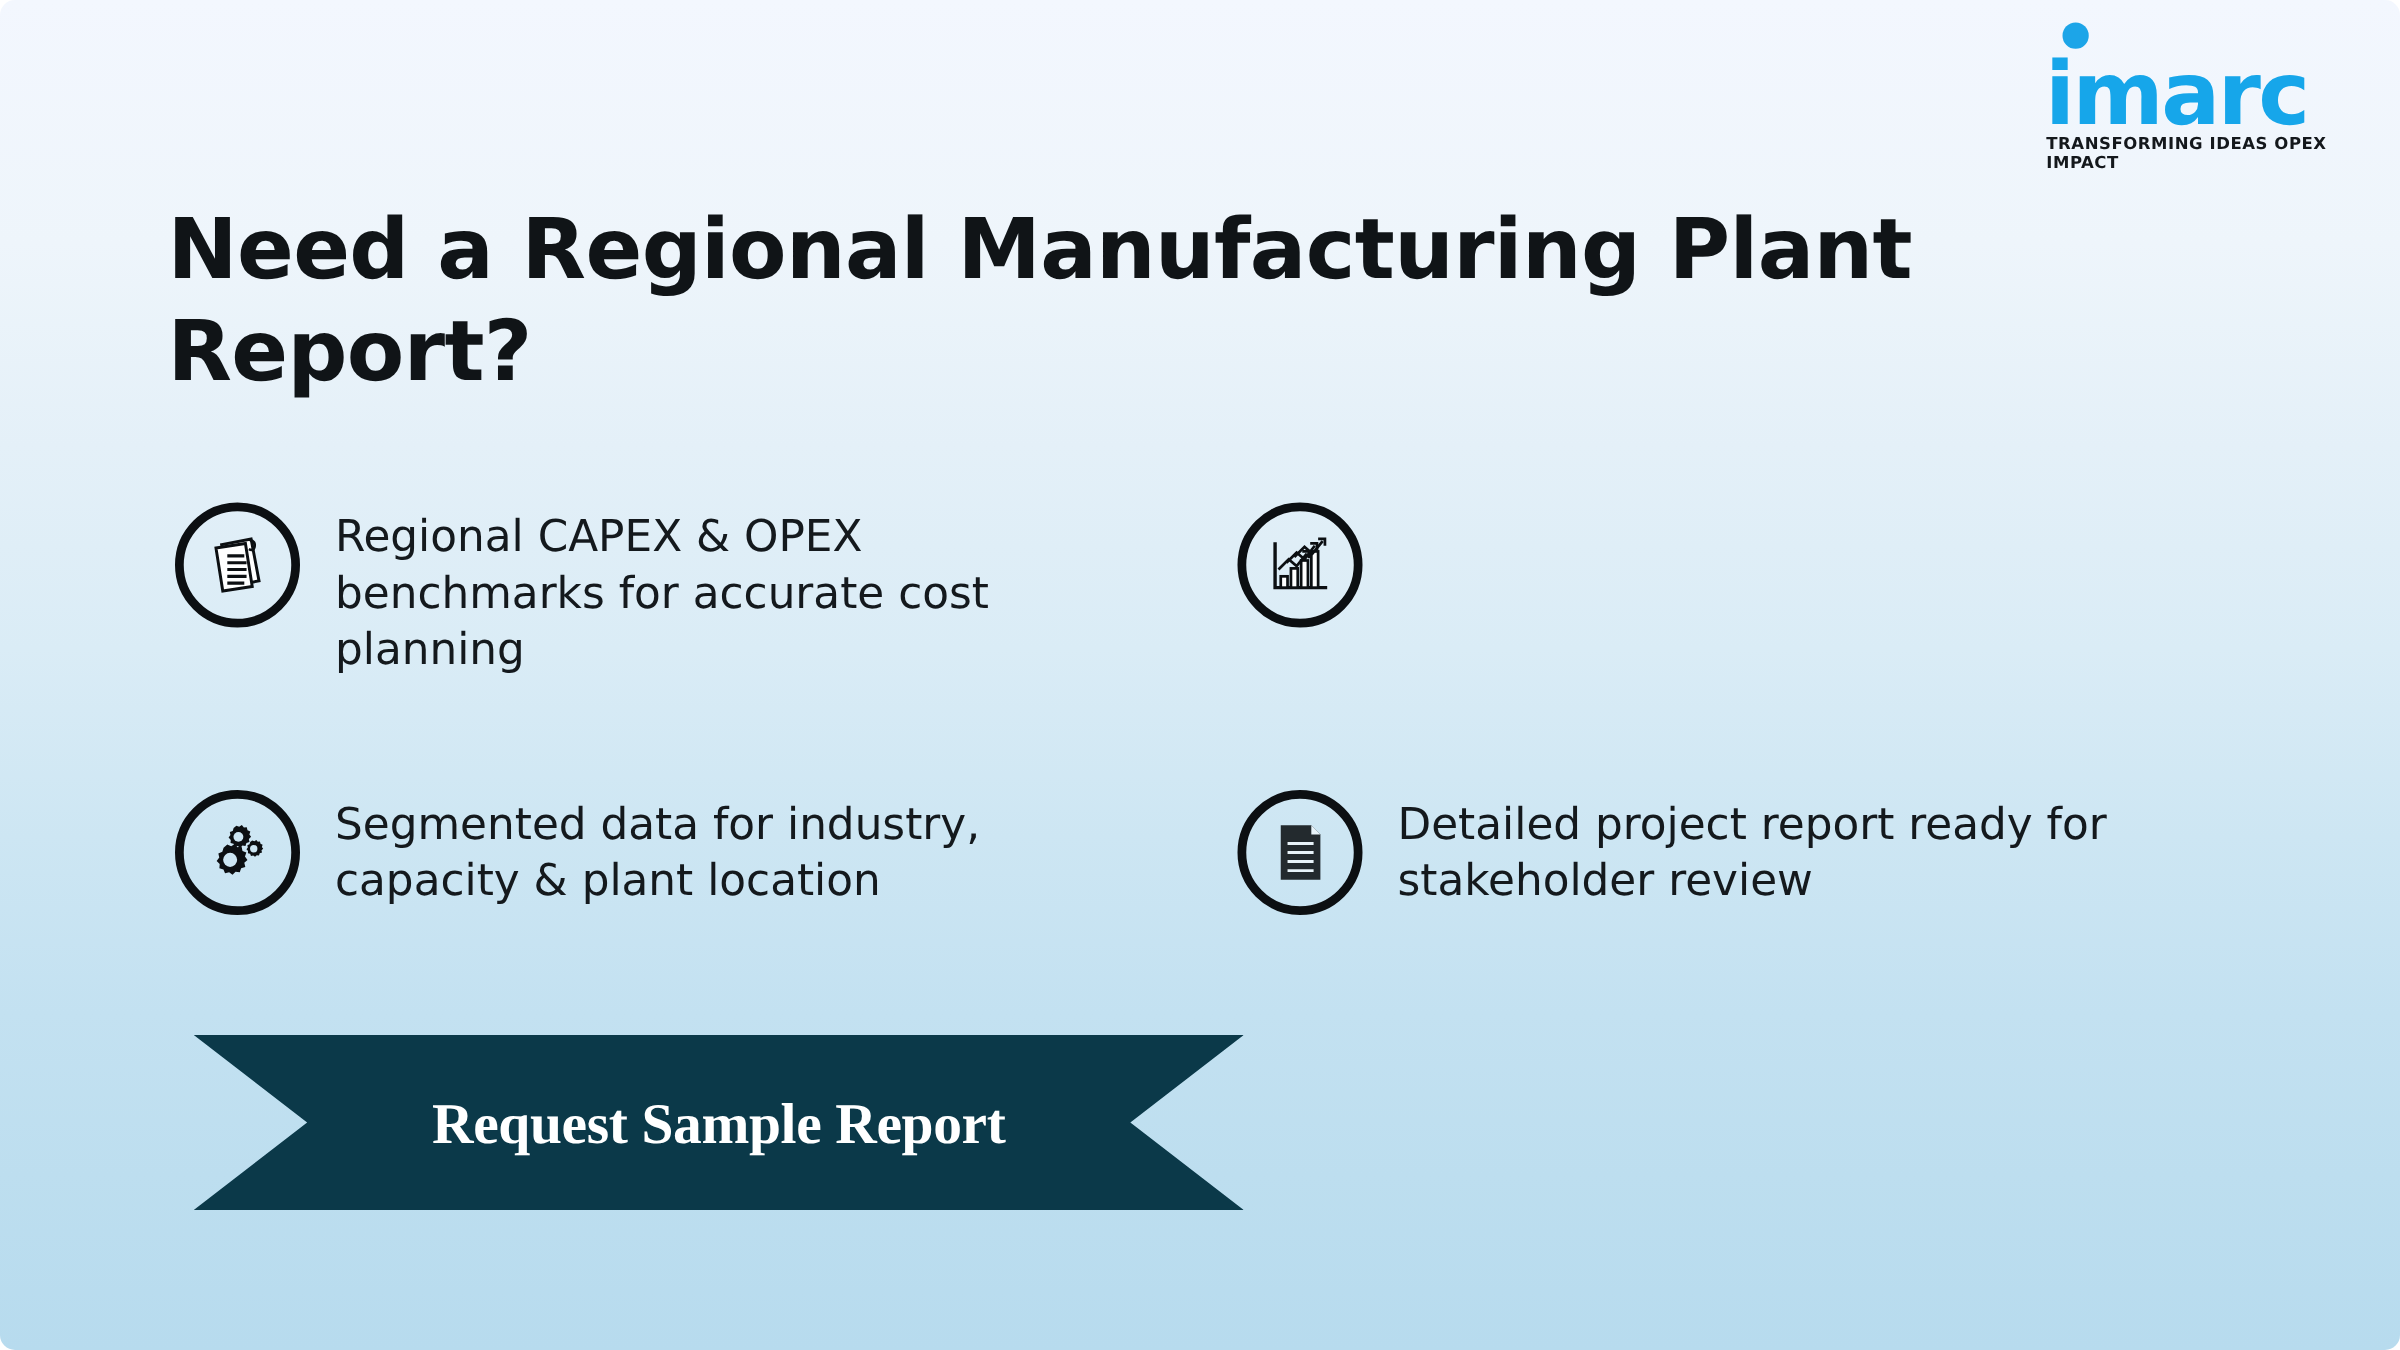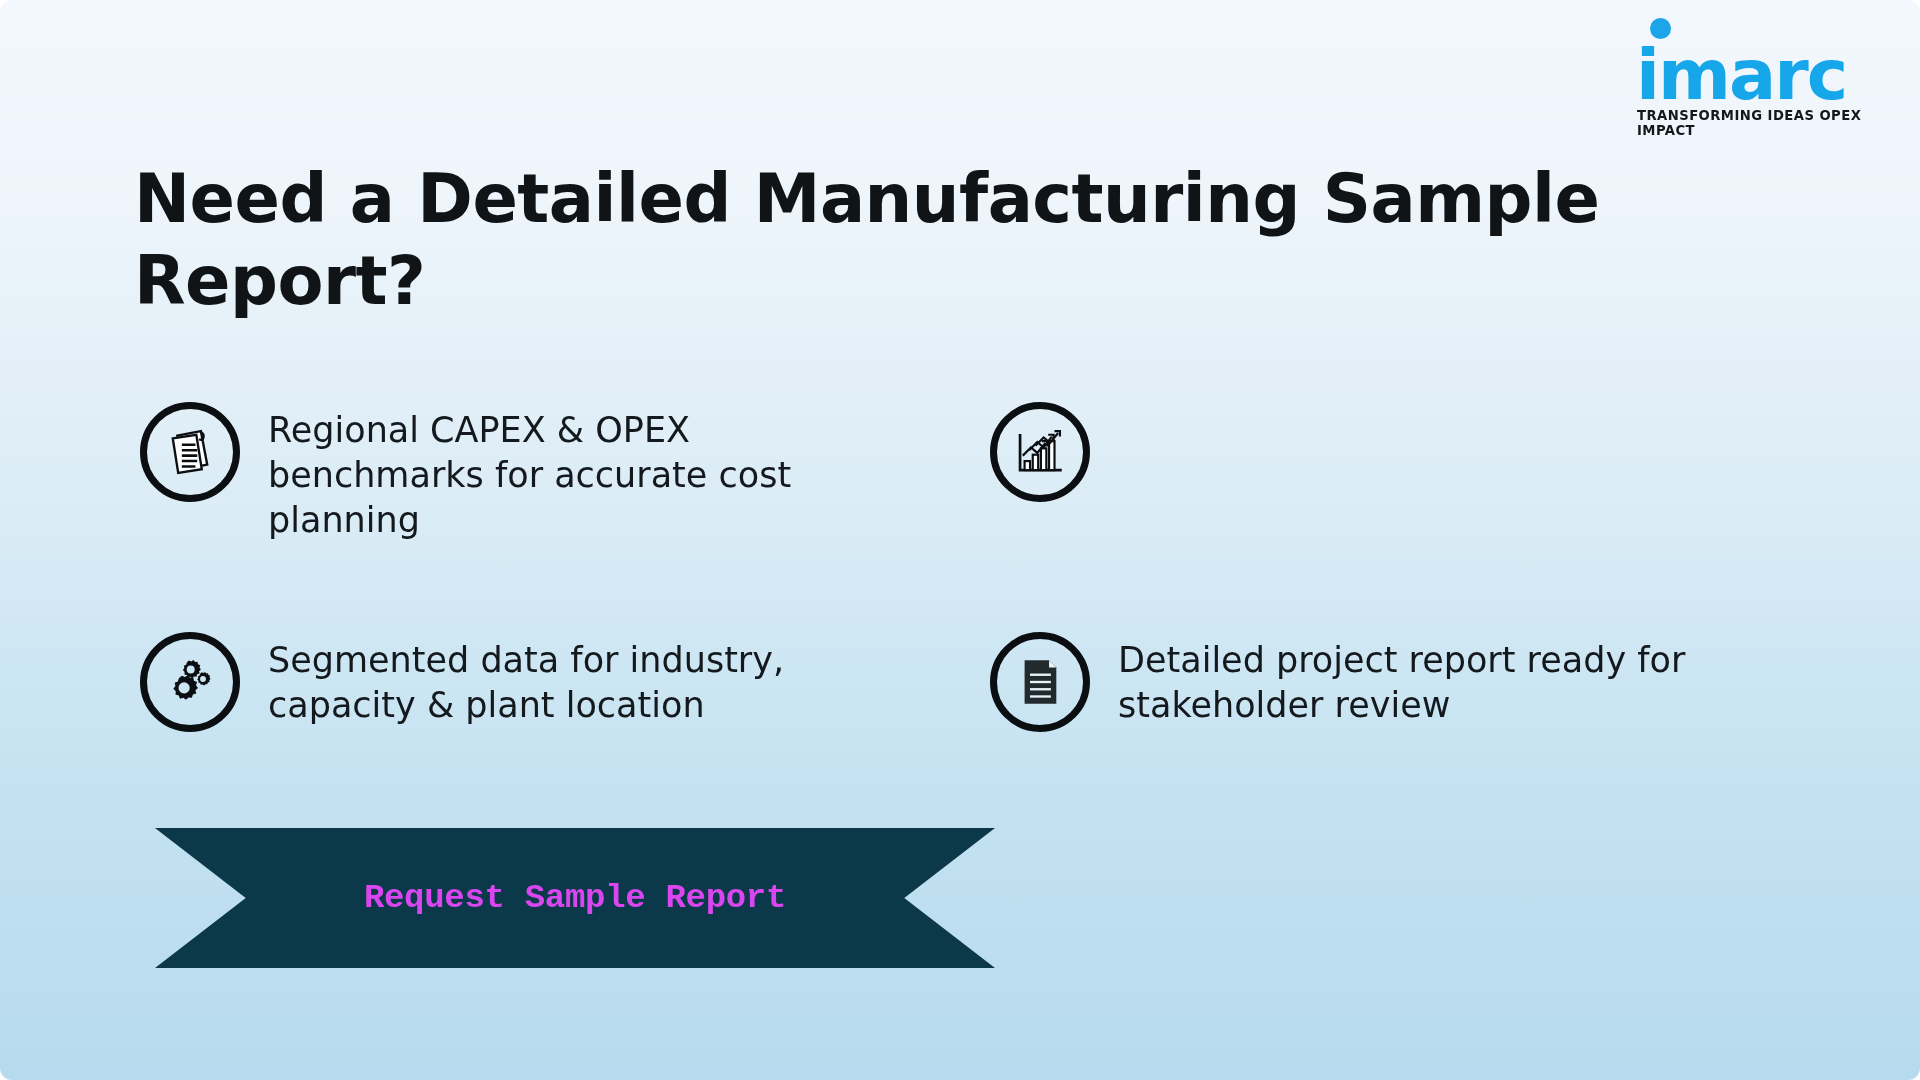--- a/index.html
+++ b/index.html
@@ -136,39 +136,39 @@
     height: 140px;
     background: #0b3949;
     -webkit-clip-path: polygon(0 0, 100% 0, 89.2% 50%, 100% 100%, 0 100%, 10.8% 50%);
     clip-path: polygon(0 0, 100% 0, 89.2% 50%, 100% 100%, 0 100%, 10.8% 50%);
     display: flex;
     align-items: center;
     justify-content: center;
     cursor: pointer;
   }
   .ribbon-label {
-    font-family: Liberation Mono, monospace;
-    font-weight: 700;
-    font-size: 34px;
+    font-family: Liberation Serif, serif;
+    font-weight: 700;
+    font-size: 46px;
     letter-spacing: -0.3px;
-    color: #d946ef;
+    color: #ffffff;
   }
 </style>
 </head>
 <body>
 
 <div class="cta-card">
 
   <div class="logo-block">
     <span class="logo-dot"></span>
     <div class="logo-word">imarc</div>
     <div class="logo-tagline">TRANSFORMING IDEAS OPEX IMPACT</div>
   </div>
 
-  <h1 class="headline">Need a Detailed Manufacturing Sample Report?</h1>
+  <h1 class="headline">Need a Regional Manufacturing Plant Report?</h1>
 
   <div class="features">
 
     <div class="feature">
       <span class="feature-icon">
         <svg width="58" height="58" viewBox="0 0 64 64" fill="none" stroke="#0c0f12" stroke-width="2.6">
           <path d="M18 14 L44 9 L51 46 L25 51 Z" fill="#fff"></path>
           <path d="M13 17 L39 13 L45 51 L19 55 Z" fill="#fff"></path>
           <path d="M23 24 H38 M23 30 H40 M23 36 H40 M23 42 H40 M23 48 H38" stroke-width="2.8"></path>
           <path d="M43 10 q5 1 4 6 q-1 4 -5 2" fill="none" stroke-width="2.4"></path>

